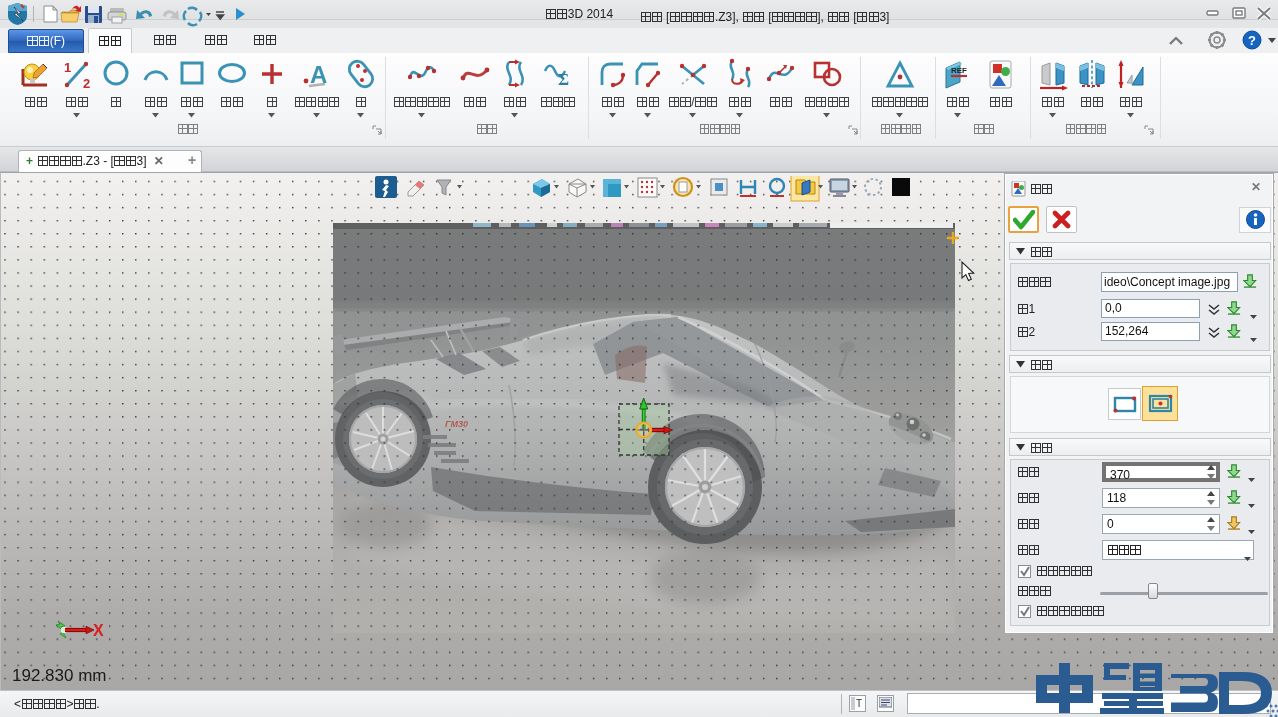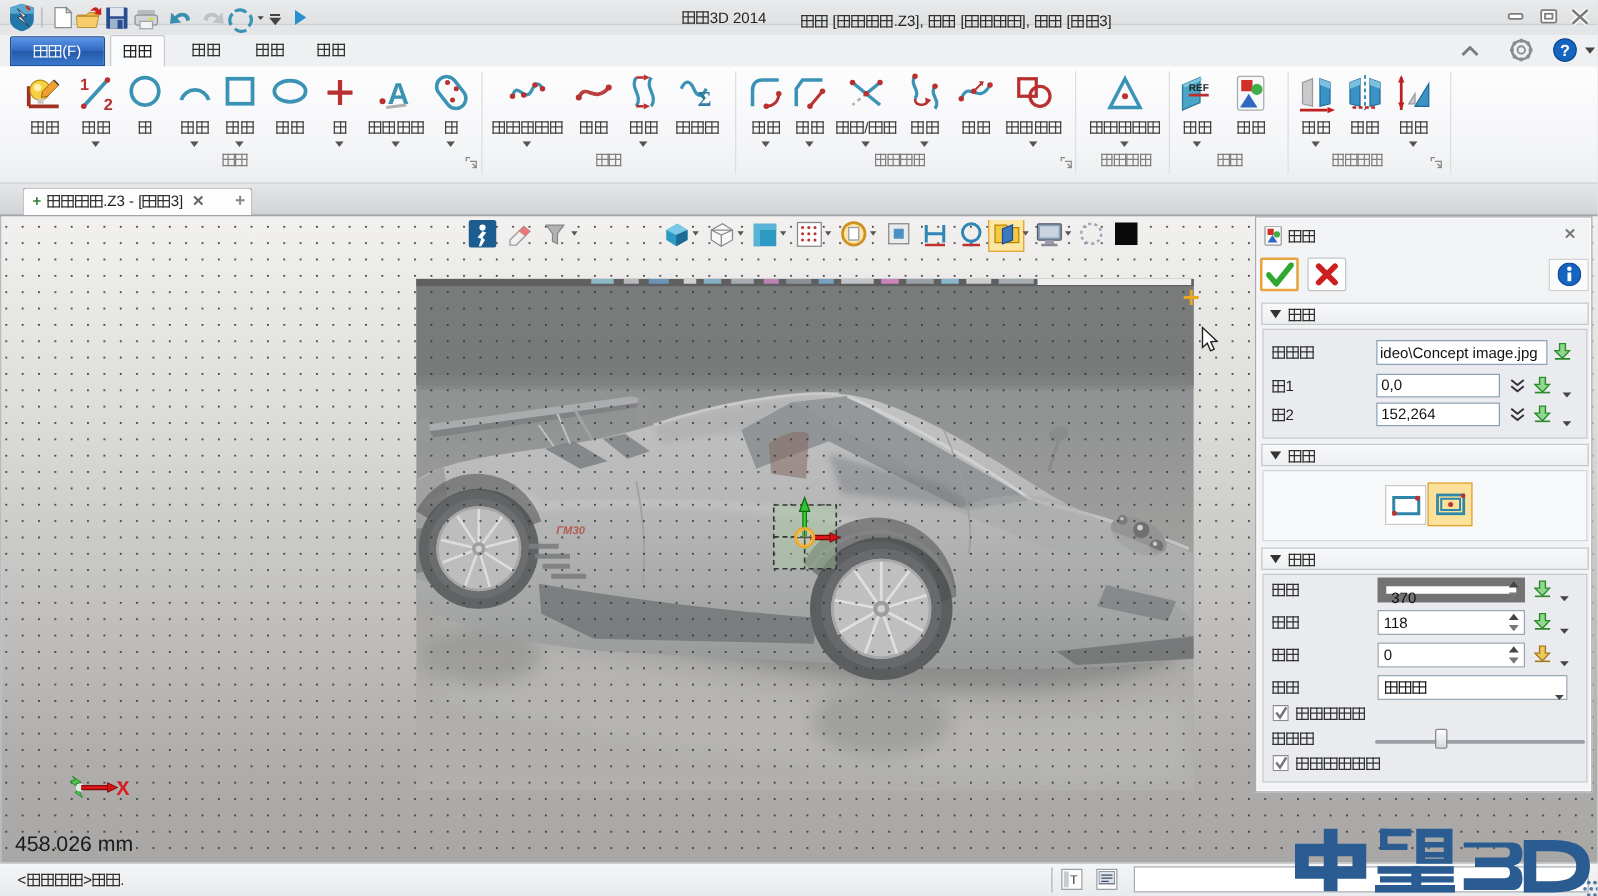--- a/index.html
+++ b/index.html
@@ -512,21 +512,21 @@
 <path d="M65,458 H87" stroke="#8a0a0a" stroke-width="4.2"></path>
 <path d="M65,458 H86" stroke="#e01818" stroke-width="2"></path>
 <path d="M86,454.2 L94,458 L86,461.8 Z" fill="#d01414" stroke="#8a0a0a" stroke-width=".8"></path>
 <text x="93" y="464" font-size="16" font-weight="bold" fill="#d82020" font-family="Liberation Sans">X</text>
 </g>
 
 <g transform="translate(962,90)">
 <path d="M0,0 L0,16 L3.8,12.6 L6.5,18.6 L9.3,17.3 L6.6,11.4 L11.6,11 Z" fill="#fff" stroke="#222" stroke-width="1.1"></path>
 </g>
 </svg>
-<div class="abs" style="left:12px;top:666px;font-size:17px;color:#1a1a1a">458.026 mm</div>
+<div class="abs" style="left:12px;top:666px;font-size:17px;color:#1a1a1a">192.830 mm</div>
 <svg class="abs" style="left:0;top:176px" width="1278" height="30" viewBox="0 0 1278 30">
     <g transform="translate(375,0)">
       <rect width="22" height="22" rx="2" fill="#1d5c8e"></rect>
       <circle cx="11" cy="6" r="2.5" fill="#fff"></circle>
       <path d="M11,9 l-4,5 3,1 -2,6 h2 l3,-5 -2,-2 3,-4 z" fill="#fff"></path>
     </g>
     <g transform="translate(405,0)">
       <path d="M3,16 L14,5 l5,4 -11,11 -5,0 z" fill="#f0f0f0" stroke="#999"></path>
       <path d="M14,5 l5,4 -4,4 -5,-4 z" fill="#e87878"></path>
     </g>
@@ -681,21 +681,21 @@
       <circle cx="12.5" cy="9.5" r="2" fill="#c03030"></circle>
       <circle cx="22.5" cy="2.5" r="1.8" fill="#c03030"></circle>
     </svg>
 <div class="abs" style="left:4px;top:264px;width:262px;height:18px;background:linear-gradient(#f8f9fa,#eceef0);border:1px solid #c6c8ca"></div>
 <svg class="abs" style="left:11px;top:270px" width="9" height="7">
       <path d="M0,0 h9 l-4.5,6.5 z" fill="#333"></path>
     </svg>
 <div class="abs" style="left:25px;top:267px;font-size:12px;font-weight:bold;color:#222"><i class="cj"></i><i class="cj"></i></div>
 <div class="abs" style="left:5px;top:285px;width:260px;height:167px;background:#e9ebee;border:1px solid #c9cbcd"></div>
 <div class="abs" style="left:12px;top:291px;font-size:12px;color:#222"><i class="cj"></i><i class="cj"></i></div>
-<div class="abs" style="left:97px;top:288px;width:118px;height:20px;background:#fff;border:7px solid #737373;font-size:12px;color:#111;line-height:18px;padding-left:4px">370</div>
+<div class="abs" style="left:97px;top:288px;width:118px;height:20px;background:#fff;border:4px solid #737373;font-size:12px;color:#111;line-height:18px;padding-left:4px">370</div>
 <div class="abs" style="left:201px;top:290px"><svg width="10" height="16">
         <path d="M1,6 l4,-5 4,5 z" fill="#444"></path>
         <path d="M1,10 l4,5 4,-5 z" fill="#777"></path>
       </svg></div>
 <div class="abs" style="left:222px;top:290px"><svg width="14" height="14" viewBox="0 0 15 15">
         <path d="M5,1 h5 v6 h3.5 L7.5,13.5 L1,7 h4 z" fill="#90d890" stroke="#2a8a2a" stroke-width="1.2"></path>
         <path d="M1,14 h13" stroke="#2a8a2a" stroke-width="1.4"></path>
       </svg></div>
 <div class="abs" style="left:243px;top:295px"><svg width="8" height="6">
         <path d="M0,1 h7 l-3.5,4 z" fill="#444"></path>

